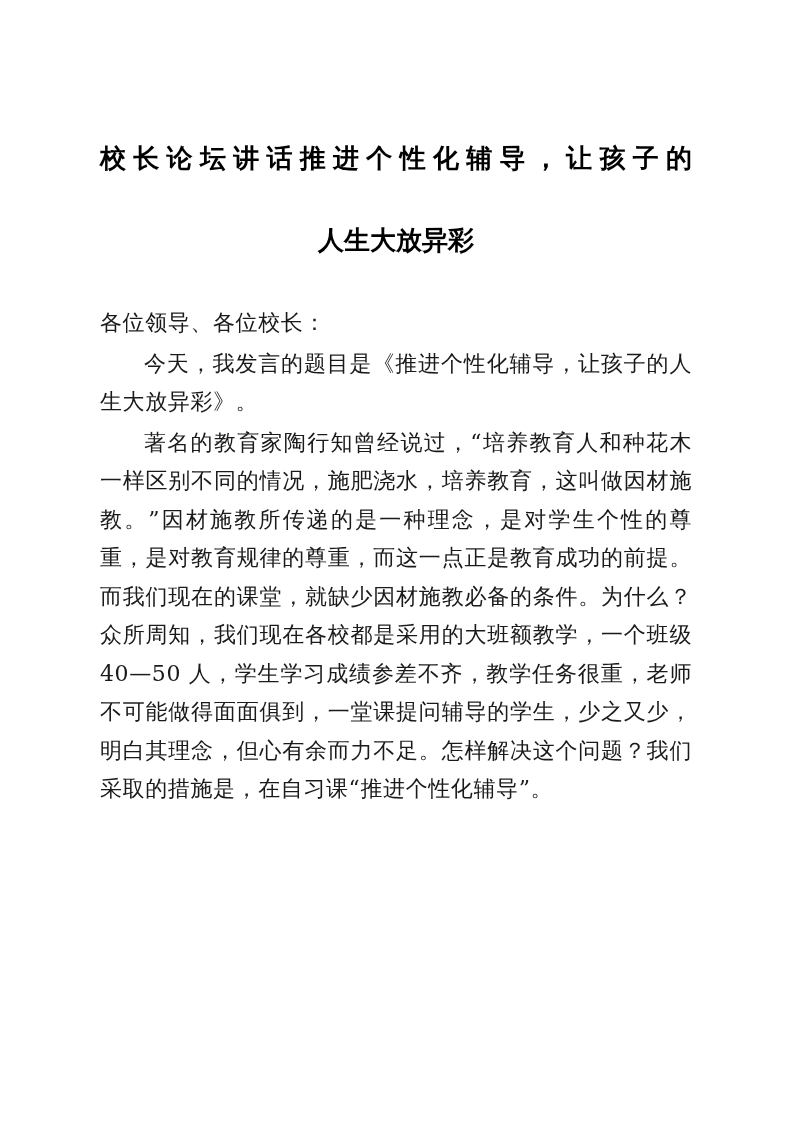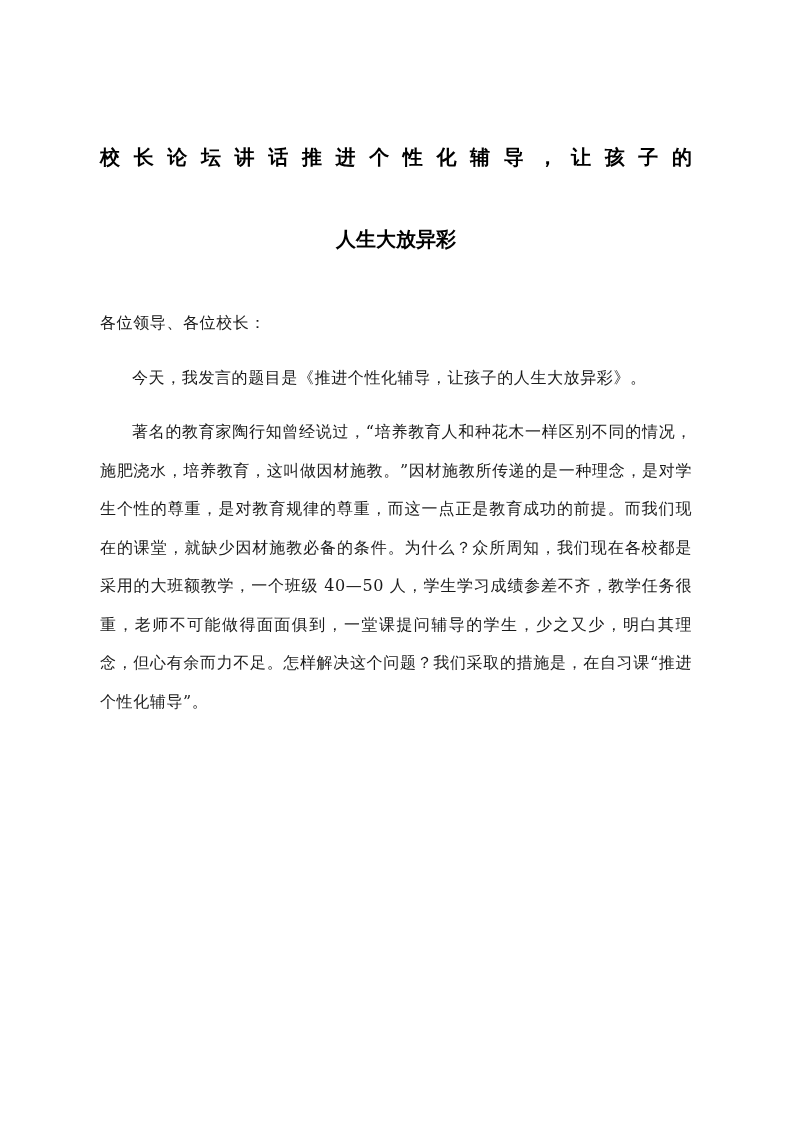--- a/index.html
+++ b/index.html
@@ -19,23 +19,23 @@
     overflow: hidden;
     box-sizing: border-box;
   }
   .doc-body {
     position: absolute;
     left: 100px;
     top: 140px;
     width: 592px;
   }
   .doc-title {
-    font-family: Liberation Mono, monospace;
+    font-family: Liberation Serif, serif;
     font-weight: bold;
-    font-size: 20px;
+    font-size: 26px;
     line-height: 38px;
     text-align: center;
     color: #000000;
     margin: 0 0 0 0;
     letter-spacing: 0px;
   }
   .title-line {
     display: block;
   }
   .title-line.first {
@@ -44,37 +44,37 @@
   }
   .title-line.second {
     text-align: center;
     margin-top: 44px;
   }
   .para-block {
     margin-top: 44px;
   }
   p.para {
     font-family: "DejaVu Serif", "Liberation Serif", serif;
-    font-size: 16px;
+    font-size: 22px;
     line-height: 38.5px;
     color: #1a1a1a;
     margin: 0 0 0 0;
     text-align: justify;
     text-justify: inter-character;
     letter-spacing: 0.6px;
     word-break: break-all;
   }
   p.para.indent {
     text-indent: 2em;
   }
   p.para.salutation {
     text-indent: 0;
   }
   p.para + p.para {
-    margin-top: 16px;
+    margin-top: 2px;
   }
 </style>
 </head>
 <body>
 
 <div class="page">
 
   <div class="doc-body">
 
     <h1 class="doc-title">

